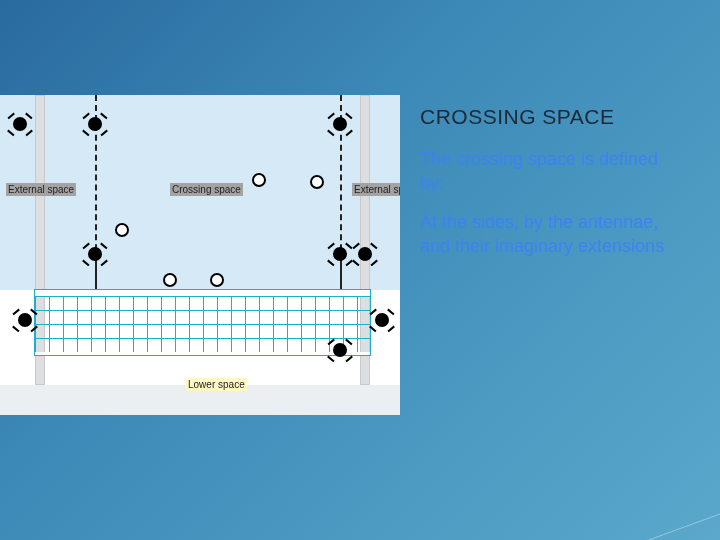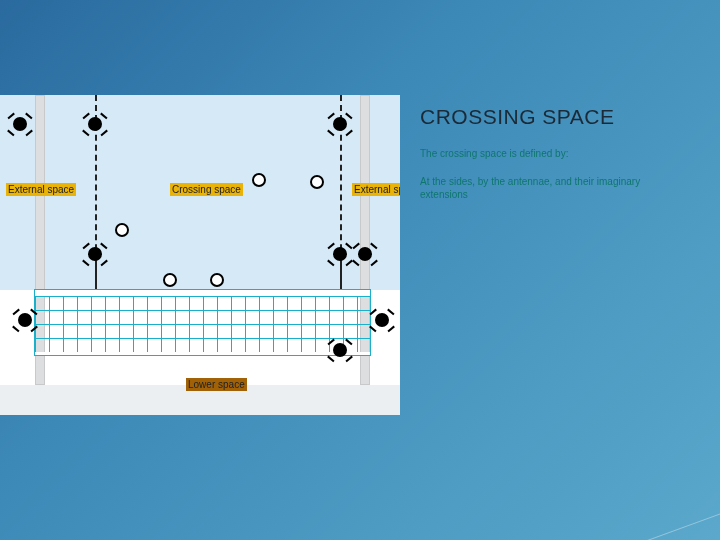--- a/index.html
+++ b/index.html
@@ -112,28 +112,28 @@
       repeating-linear-gradient(to bottom, #1bb0c9 0 1px, transparent 1px 14px);
     border-top: 6px solid #fff;
     border-bottom: 3px solid #fff;
     outline: 1px solid #1bb0c9;
   }
 
   .lbl {
     position: absolute;
     font-size: 10px;
     color: #222;
-    background: #eab308;
+    background: #a3a3a3;
     padding: 1px 2px;
     white-space: nowrap;
   }
   .lbl.crossing { left: 170px; top: 88px; }
   .lbl.ext-left { left: 6px; top: 88px; }
   .lbl.ext-right { left: 352px; top: 88px; }
-  .lbl.lower { left: 186px; top: 283px; background: #a16207; }
+  .lbl.lower { left: 186px; top: 283px; background: #fef9c3; }
 
   
   .dot {
     position: absolute;
     width: 14px;
     height: 14px;
     border-radius: 50%;
     border: 2px solid #000;
     background: #000;
   }
@@ -160,24 +160,24 @@
     color: #0c1d2b;
   }
   .text-panel h2 {
     font-size: 21px;
     font-weight: 400;
     letter-spacing: 0.5px;
     margin-bottom: 18px;
     color: #1b2a36;
   }
   .text-panel p {
-    font-size: 10px;
+    font-size: 18px;
     line-height: 1.35;
     margin-bottom: 14px;
-    color: #0f766e;
+    color: #3b82f6;
   }
 </style>
 </head>
 <body>
 
 <div class="diag-lines"></div>
 <div class="dl3"></div>
 
 <div class="slide-content">
 

